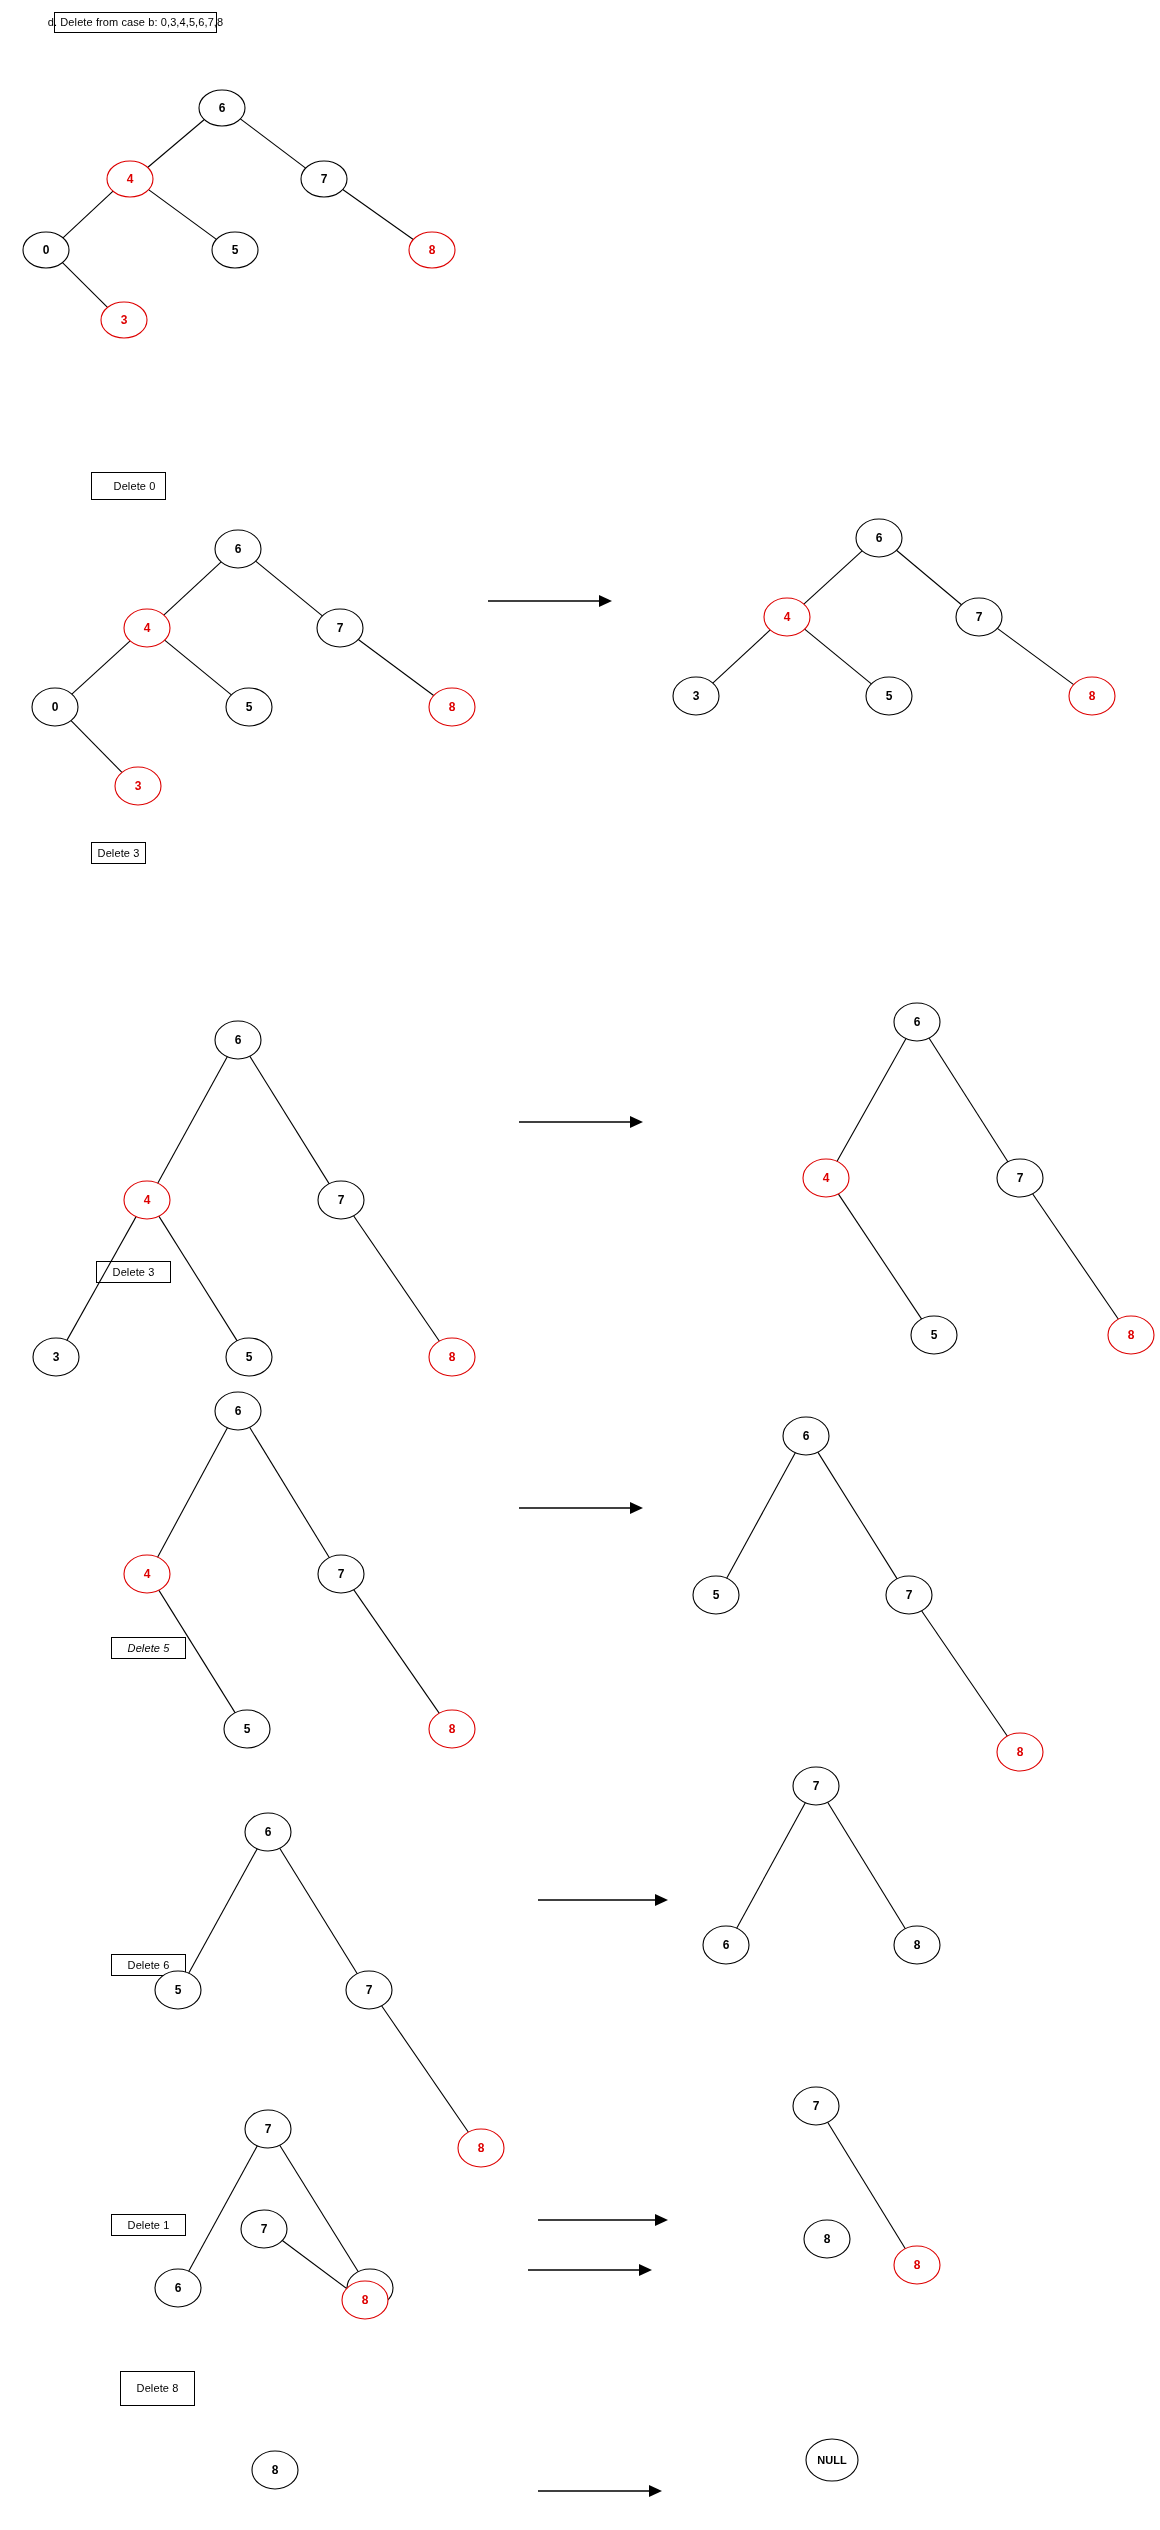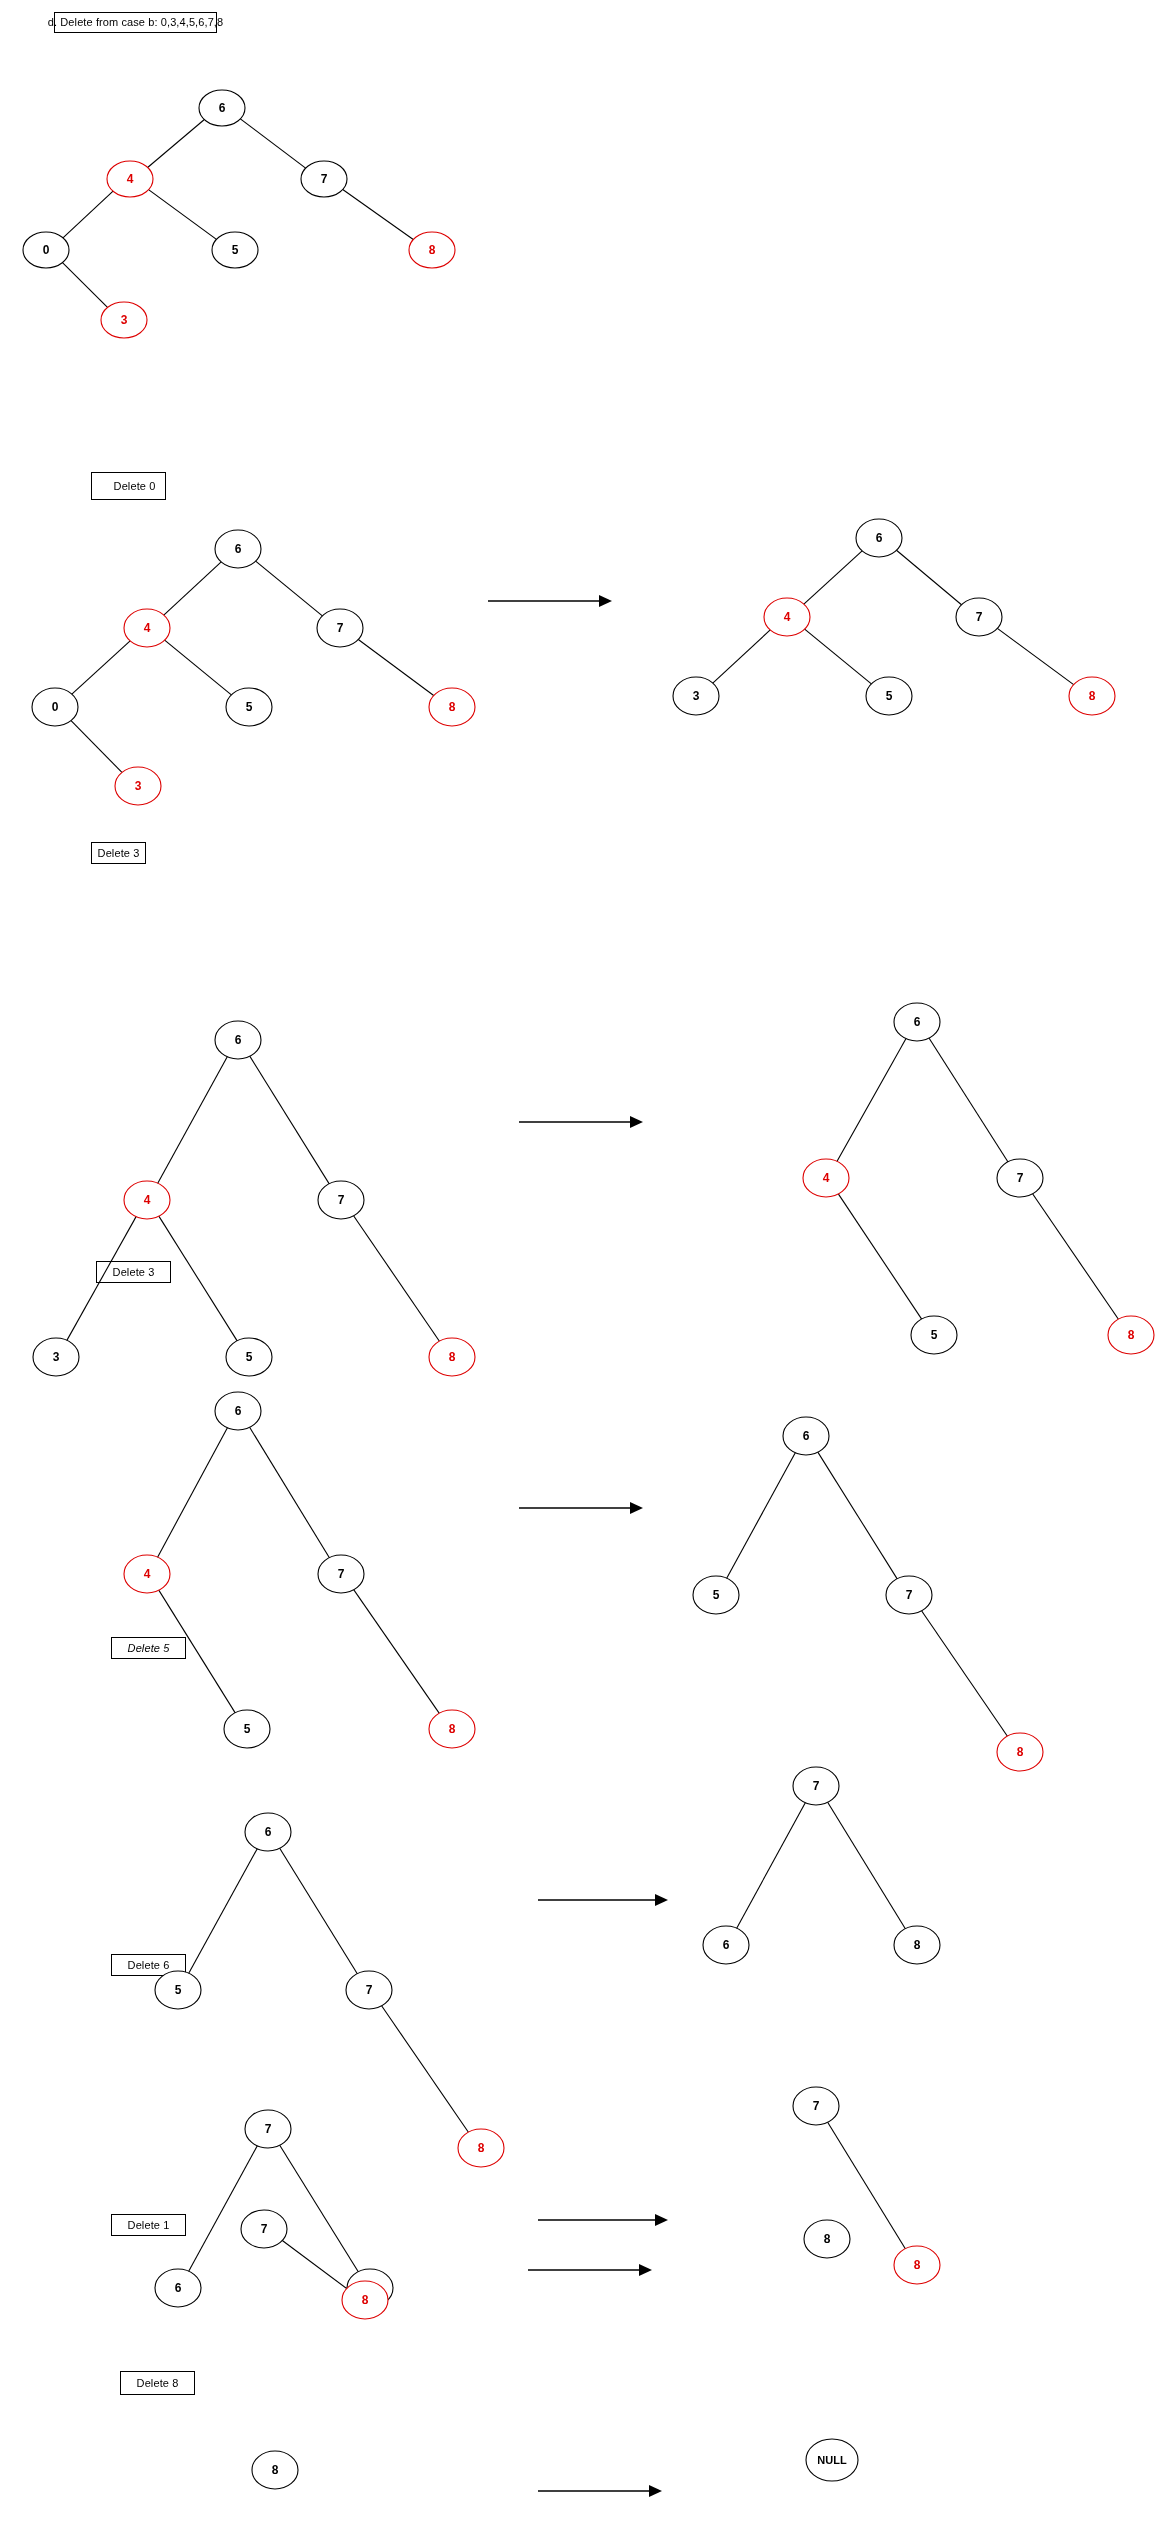--- a/index.html
+++ b/index.html
@@ -43,21 +43,21 @@
 
   <div class="caption" id="header-caption" style="left: 54px; top: 12px; width: 163px; height: 21px;">d. Delete from case b: 0,3,4,5,6,7,8</div>
 
   <div id="captions">
       <div class="caption" style="left: 91px; top: 472px; width: 75px; height: 28px; padding-left: 12px;">Delete 0</div>
       <div class="caption" style="left: 91px; top: 842px; width: 55px; height: 22px;">Delete 3</div>
       <div class="caption" style="left: 96px; top: 1261px; width: 75px; height: 22px;">Delete 3</div>
       <div class="caption" style="left: 111px; top: 1637px; width: 75px; height: 22px; font-style: italic;">Delete 5</div>
       <div class="caption" style="left: 111px; top: 1954px; width: 75px; height: 22px;">Delete 6</div>
       <div class="caption" style="left: 111px; top: 2214px; width: 75px; height: 22px;">Delete 1</div>
-      <div class="caption" style="left: 120px; top: 2371px; width: 75px; height: 24px; text-align: right;">Delete 8</div>
+      <div class="caption" style="left: 120px; top: 2371px; width: 75px; height: 35px; text-align: right;">Delete 8</div>
     </div>
 
   <svg class="diagram" id="svg-root" viewBox="0 0 1160 2530">
       <g>
         <line x1="205.2484037719805" y1="118.77729163917809" x2="146.7515962280195" y2="168.2227083608219" class="edge"></line>
         <line x1="239.36688301338262" y1="118.07773590629792" x2="306.6331169866174" y2="168.92226409370207" class="edge"></line>
         <line x1="113.839451047426" y1="190.3872299093988" x2="62.16054895257401" y2="238.6127700906012" class="edge"></line>
         <line x1="147.52875541151192" y1="188.88104889170674" x2="217.47124458848808" y2="240.11895110829326" class="edge"></line>
         <line x1="341.68138085324733" y1="188.69022117020282" x2="414.31861914675267" y2="240.30977882979718" class="edge"></line>
         <line x1="61.748166722978944" y1="261.7819278449508" x2="108.25183327702105" y2="308.2180721550492" class="edge"></line>

